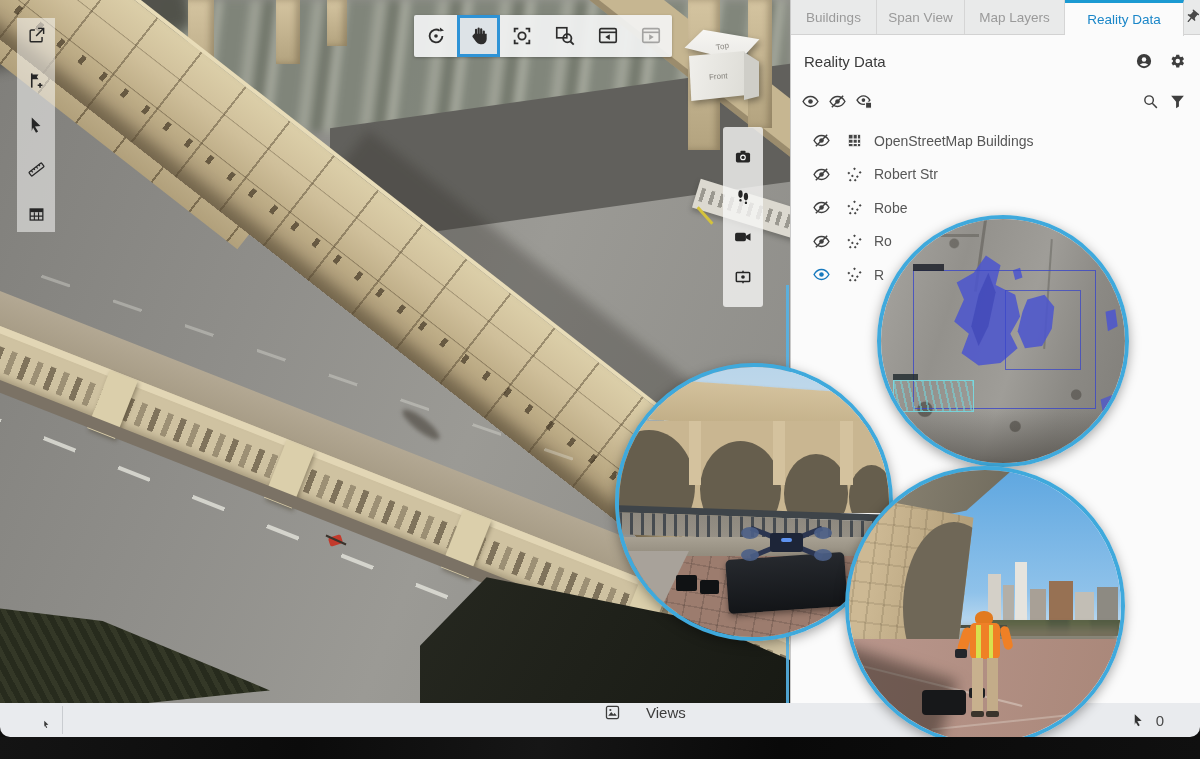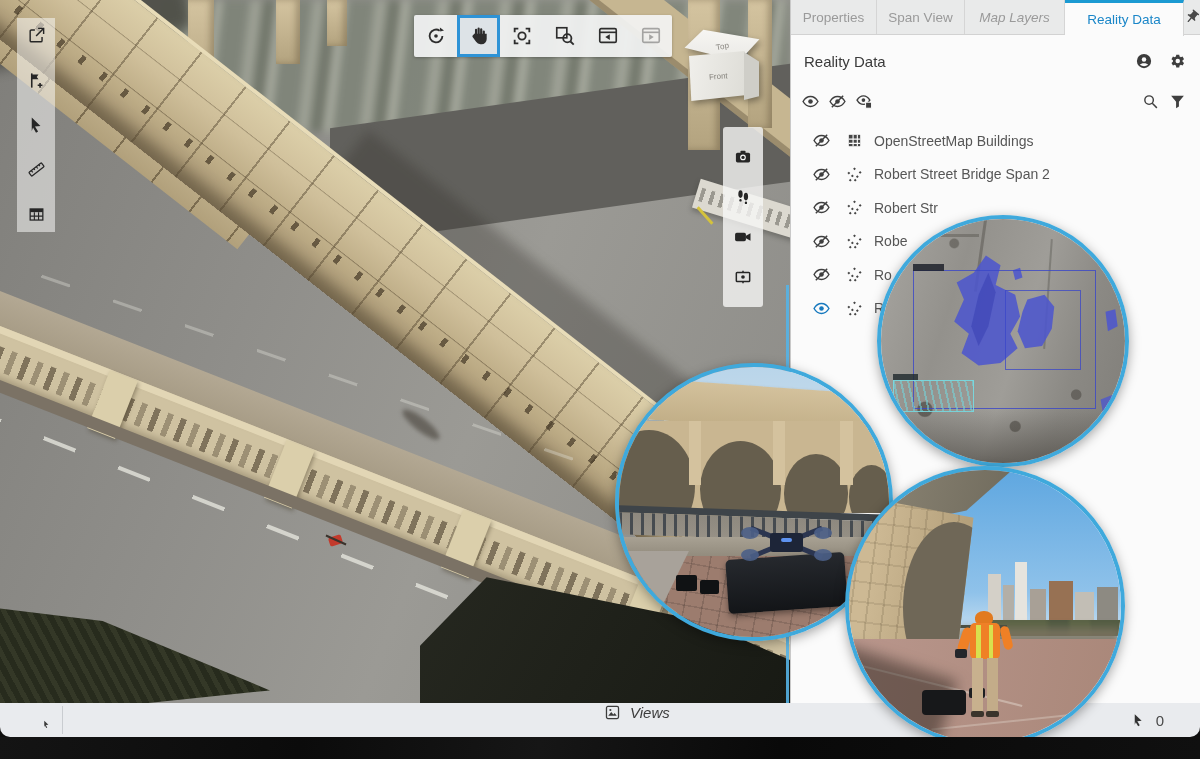--- a/index.html
+++ b/index.html
@@ -54,42 +54,42 @@
   .cube-top{left:0;top:4px;width:78px;height:34px;clip-path:polygon(26% 2%,98% 30%,72% 95%,2% 55%);background:linear-gradient(#f7f6f3,#e9e8e4);}
   .cube-top span{transform:rotate(-11deg);}
   .cube-front{left:6px;top:26px;width:58px;height:50px;clip-path:polygon(0 10%,96% 0,100% 88%,4% 100%);background:linear-gradient(100deg,#f0efeb,#dddcd6);}
   .cube-front span{transform:rotate(-4deg);}
   .cube-side{left:61px;top:27px;width:15px;height:48px;clip-path:polygon(0 0,100% 20%,100% 92%,0 100%);background:#cfcec8;}
 
   
   #panel{position:absolute;left:790px;top:0;width:410px;height:703px;background:#fbfbfb;border-left:1px solid #c9c9c9;}
   .tabs{display:flex;height:35px;background:#e9eaea;border-bottom:1px solid #d2d2d2;}
   .tab{display:flex;align-items:center;justify-content:center;font-size:13.5px;color:#9a9a9a;border-right:1px solid #d5d5d5;cursor:pointer;}
-  .tab.t0{width:86px;} .tab.t1{width:88px;} .tab.t2{width:100px;font-style:italic;}
+  .tab.t0{width:86px;} .tab.t1{width:88px;} .tab.t2{width:100px;}
   .tab.active{width:119px;background:#fbfbfb;color:#1a86c8;border-top:3px solid #1b9ad2;position:relative;top:0;height:36px;border-right:1px solid #d5d5d5;}
   .tab-pin{flex:1;display:flex;align-items:center;justify-content:center;color:#4a4a4a;cursor:pointer;}
   .panel-head{position:absolute;top:46px;left:13px;right:14px;height:30px;display:flex;align-items:center;}
   .panel-title{font-size:15px;color:#3a3a3a;}
   .head-icons{margin-left:auto;display:flex;gap:15px;align-items:center;color:#3e3e3e;}
   .vis-row{position:absolute;top:88px;left:11px;right:14px;height:26px;display:flex;align-items:center;gap:10px;color:#3f3f3f;}
   .vis-row .spacer{flex:1;}
   .list{position:absolute;top:124px;left:0;right:0;}
   .row{height:33.5px;display:flex;align-items:center;padding-left:22px;cursor:pointer;}
   .row .vis{width:18px;color:#3f3f3f;display:flex;}
   .row.on .vis{color:#1779be;}
   .row .ticon{margin-left:15px;width:18px;color:#464646;display:flex;}
   .row .lbl{margin-left:10px;font-size:14px;color:#565656;white-space:nowrap;}
   .splitter{position:absolute;left:786px;top:285px;width:3px;height:418px;background:#55b2e4;opacity:.9;z-index:12;}
 
   
   .corner-bg{position:absolute;top:720px;width:16px;height:17px;background:#0e0e0e;z-index:39;}
   #bar{position:absolute;left:0;top:703px;width:1200px;height:34px;background:#e9ebee;z-index:40;border-radius:0 0 10px 10px;}
   .bar-div{position:absolute;left:62px;top:3px;width:1px;height:28px;background:#c9ccd0;}
   .mini-mark{position:absolute;left:42px;top:17px;color:#3a3a3a;}
-  .views-btn{position:absolute;left:604px;top:0;height:19px;display:flex;gap:9px;align-items:center;color:#3c3c3c;font-size:15px;cursor:pointer;font-style:italic;}
+  .views-btn{position:absolute;left:604px;top:0;height:19px;display:flex;gap:25px;align-items:center;color:#3c3c3c;font-size:15px;cursor:pointer;}
   .sel-count{position:absolute;right:36px;top:0;height:34px;display:flex;gap:10px;align-items:center;color:#4a4a4a;font-size:15px;}
   .strip{position:absolute;left:0;top:737px;width:1200px;height:22px;background:linear-gradient(100deg,#141414 0%,#0b0b0b 25%,#161616 45%,#090909 65%,#101010 100%);z-index:60;}
 
   
   .circle{position:absolute;border-radius:50%;border:4px solid #3fa9dc;overflow:hidden;box-shadow:0 3px 12px rgba(0,0,0,.35);}
   .circle > div{position:absolute;}
   .c1{left:877px;top:215px;width:252px;height:252px;z-index:50;}
   .c1 .bg{inset:0;background:linear-gradient(108deg,#a8a6a1 0%,#93918c 30%,#9f9d98 55%,#8b8984 75%,#7f7d78 100%);}
   .c1 .s1{left:40%;top:0;width:3px;height:30%;background:rgba(60,58,52,.35);transform:rotate(8deg);}
   .c1 .s2{left:68%;top:8%;width:2px;height:45%;background:rgba(60,58,52,.3);transform:rotate(4deg);}
@@ -341,21 +341,21 @@
         </div>
       <div class="cube-front">
           <span>Front</span>
         </div>
       <div class="cube-side"></div>
     </div>
   </div>
 
   <div id="panel">
     <div class="tabs">
-      <div class="tab t0">Properties</div>
+      <div class="tab t0">Buildings</div>
       <div class="tab t1">Span View</div>
       <div class="tab t2">Map Layers</div>
       <div class="tab active">Reality Data</div>
       <div class="tab-pin">
         <svg width="16" height="16" viewBox="0 0 24 24">
             <path d="M16 9V4h1a1 1 0 0 0 0-2H7a1 1 0 0 0 0 2h1v5c0 1.66-1.34 3-3 3v2h5.97v7l1 1 1-1v-7H19v-2c-1.66 0-3-1.34-3-3z" fill="currentColor" transform="rotate(40 12 12)"></path>
           </svg>
       </div>
     </div>
 
@@ -422,35 +422,20 @@
               <path d="M4 20L20 4" stroke="currentColor" stroke-width="2"></path>
             </svg>
           </span>
         <span class="ticon">
             <svg width="17" height="17" viewBox="0 0 24 24">
               <rect x="4" y="4" width="16" height="16" fill="currentColor"></rect>
               <path d="M10 4v16M16 4v16M4 10h16M4 16h16" stroke="#fbfbfb" stroke-width="1.6"></path>
             </svg>
           </span>
         <span class="lbl">OpenStreetMap Buildings</span>
-      </div>
-      <div class="row">
-        <span class="vis">
-            <svg width="17" height="17" viewBox="0 0 24 24">
-              <path d="M1.5 12S5.5 5 12 5s10.5 7 10.5 7-4 7-10.5 7S1.5 12 1.5 12z" fill="none" stroke="currentColor" stroke-width="2"></path>
-              <circle cx="12" cy="12" r="3.2" fill="currentColor"></circle>
-              <path d="M4 20L20 4" stroke="currentColor" stroke-width="2"></path>
-            </svg>
-          </span>
-        <span class="ticon">
-            <svg width="17" height="17" viewBox="0 0 24 24">
-              <path d="M12 2l2 2-2 2-2-2zM4 8l2 2-2 2-2-2zM20 7l2 2-2 2-2-2zM9 12l2 2-2 2-2-2zM16 13l2 2-2 2-2-2zM6 18l2 2-2 2-2-2zM13 18l2 2-2 2-2-2z" fill="currentColor"></path>
-            </svg>
-          </span>
-        <span class="lbl">Robert Street Bridge Span 2</span>
       </div>
       <div class="row">
         <span class="vis">
             <svg width="17" height="17" viewBox="0 0 24 24">
               <path d="M1.5 12S5.5 5 12 5s10.5 7 10.5 7-4 7-10.5 7S1.5 12 1.5 12z" fill="none" stroke="currentColor" stroke-width="2"></path>
               <circle cx="12" cy="12" r="3.2" fill="currentColor"></circle>
               <path d="M4 20L20 4" stroke="currentColor" stroke-width="2"></path>
             </svg>
           </span>
         <span class="ticon">

